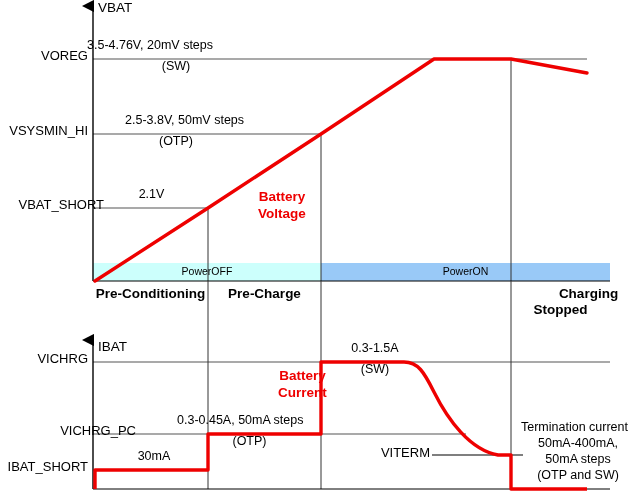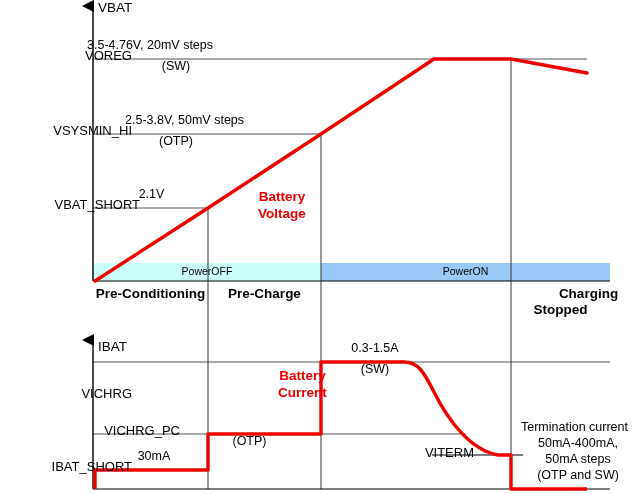--- a/index.html
+++ b/index.html
@@ -46,21 +46,21 @@
     font-weight: bold;
     font-size: 13.5px;
     text-align: center;
     line-height: 1.12;
   }
   .band-lbl {
     font-size: 10.5px;
     text-align: center;
   }
   .ctr { text-align: center; }
-  .rgt { text-align: right; padding-left: 44px; }
+  .rgt { text-align: right; }
 </style>
 </head>
 <body>
 
 <div id="diagram">
 
   <svg id="canvas" viewBox="0 0 635 494">
     <defs>
       <marker id="arrowUp" markerWidth="9" markerHeight="9" refX="4.5" refY="8" orient="auto">
         <path d="M4.5 0 L9 9 L0 9 Z" fill="#000000"></path>
@@ -103,21 +103,21 @@
     <path d="M95,489 L95,470 L208,470 L208,434 L321,434 L321,362 L404,362
              C 418,362 424,372 434,392
              C 448,420 470,450 498,455
              L511,455 L511,489 L587,489" fill="none" stroke="#ee0000" stroke-width="3.4" stroke-linejoin="round" stroke-linecap="butt"></path>
   </svg>
 
   <div class="lbl axis-name" style="left:98px; top:1px;">VBAT</div>
 
   <div class="lbl rgt" style="left:0px; top:49px; width:88px;">VOREG</div>
   <div class="lbl rgt" style="left:0px; top:124px; width:88px;">VSYSMIN_HI</div>
-  <div class="lbl rgt" style="left:8px; top:198px; width:88px;">VBAT_SHORT</div>
+  <div class="lbl rgt" style="left:16px; top:198px; width:88px;">VBAT_SHORT</div>
 
   <div class="lbl annot" style="left:87px; top:39px;">3.5-4.76V, 20mV steps</div>
   <div class="lbl annot ctr" style="left:101px; top:60px; width:150px;">(SW)</div>
 
   <div class="lbl annot" style="left:101px; top:114px;margin-left:24px;">2.5-3.8V, 50mV steps</div>
   <div class="lbl annot ctr" style="left:101px; top:135px; width:150px;">(OTP)</div>
 
   <div class="lbl annot ctr" style="left:104px; top:188px; width:95px;">2.1V</div>
 
   <div class="lbl red-lbl" style="left:232px; top:189px; width:100px;">Battery</div>
@@ -129,26 +129,27 @@
   <div class="lbl phase" style="left:93px; top:286px; width:115px;">Pre-Conditioning</div>
 
   <div class="lbl phase" style="left:208px; top:286px; width:113px;">Pre-Charge</div>
 
 
   <div class="lbl phase" style="left:511px; top:286px; width:99px;padding-left:28px;">Charging</div>
   <div class="lbl phase" style="left:511px; top:302px; width:99px;">Stopped</div>
 
   <div class="lbl axis-name" style="left:98px; top:340px;">IBAT</div>
 
-  <div class="lbl rgt" style="left:0px; top:352px; width:88px;margin-top:35px;">VICHRG</div>
+  <div class="lbl rgt" style="left:0px; top:352px; width:88px;">VICHRG</div>
   <div class="lbl rgt" style="left:0px; top:424px; width:88px;margin-left:48px;">VICHRG_PC</div>
   <div class="lbl rgt" style="left:0px; top:460px; width:88px;">IBAT_SHORT</div>
 
   <div class="lbl annot ctr" style="left:104px; top:450px; width:100px;">30mA</div>
 
+  <div class="lbl annot" style="left:177px; top:414px;">0.3-0.45A, 50mA steps</div>
   <div class="lbl annot ctr" style="left:177px; top:435px; width:145px;">(OTP)</div>
 
   <div class="lbl annot ctr" style="left:330px; top:342px; width:90px;">0.3-1.5A</div>
   <div class="lbl annot ctr" style="left:330px; top:363px; width:90px;">(SW)</div>
 
   <div class="lbl red-lbl" style="left:255px; top:368px; width:95px;">Battery</div>
   <div class="lbl red-lbl" style="left:255px; top:385px; width:95px;">Current</div>
 
   <div class="lbl rgt" style="left:345px; top:446px; width:85px;">VITERM</div>
 

